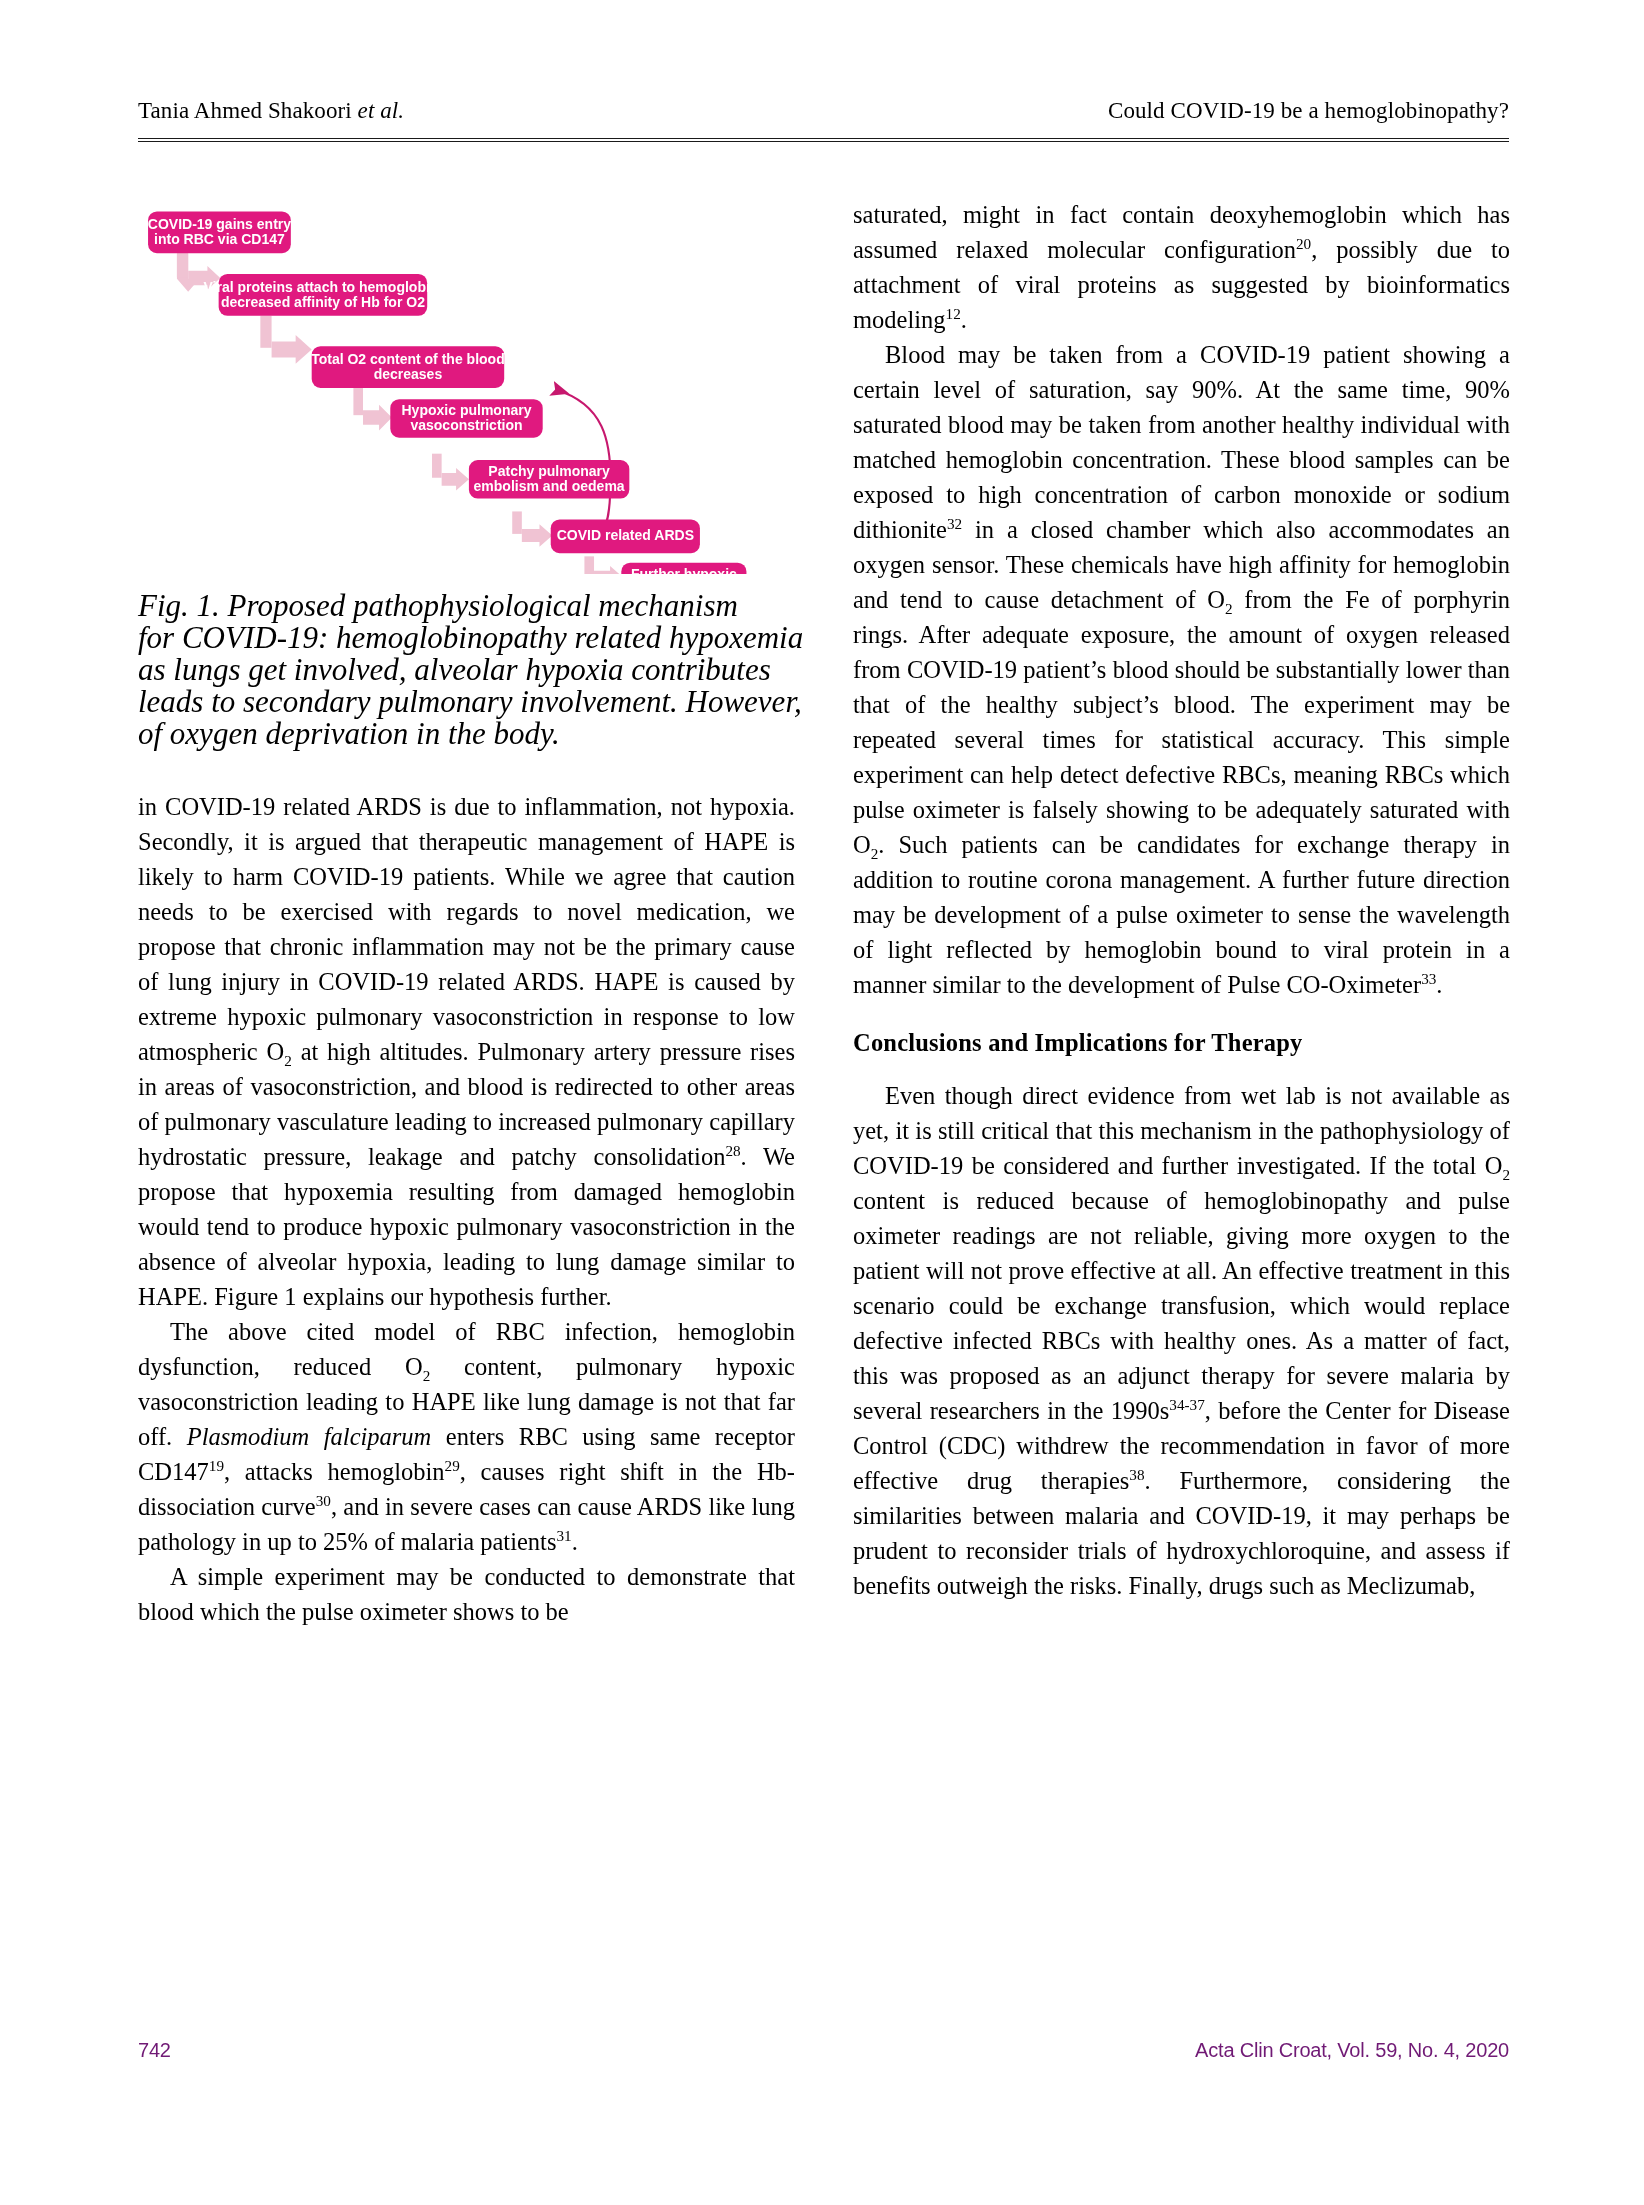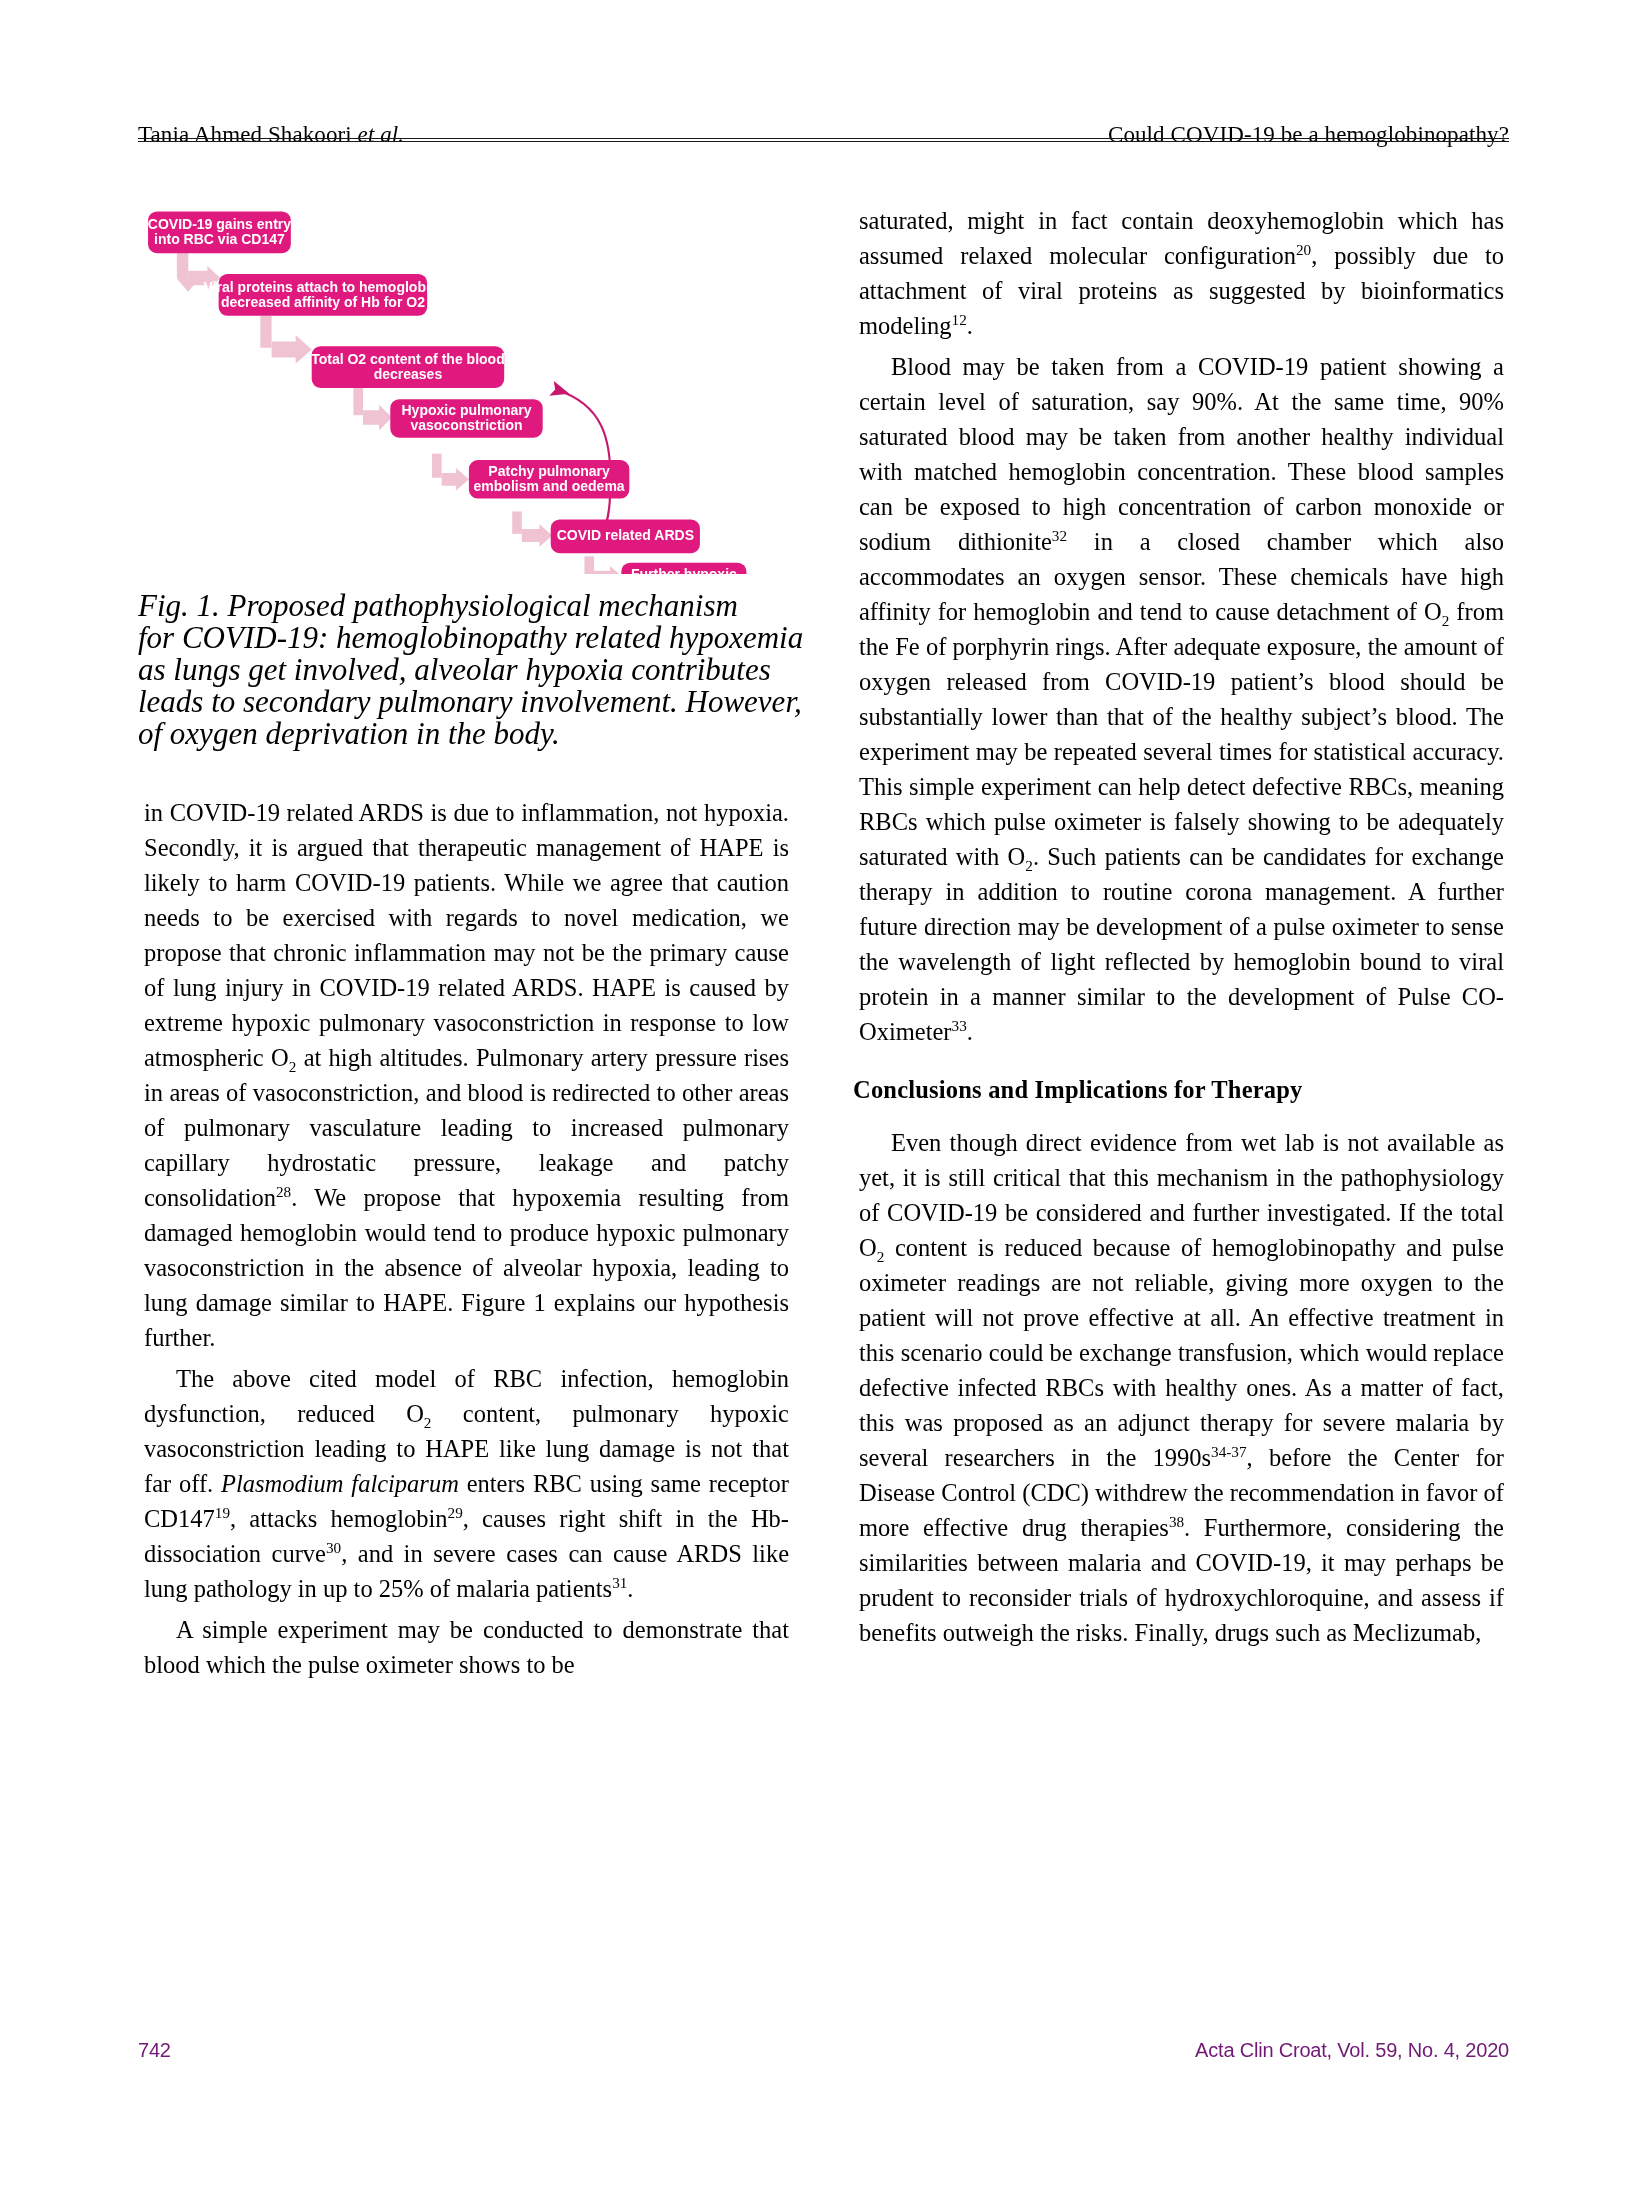--- a/index.html
+++ b/index.html
@@ -32,21 +32,21 @@
     top: 98px;
     width: 1371px;
     display: flex;
     justify-content: space-between;
     align-items: baseline;
     font-family: "Liberation Serif", serif;
     font-size: 23px;
     letter-spacing: 0.1px;
   }
   .running-head .left  { white-space: nowrap; }
-  .running-head .right { white-space: nowrap; margin-top: 24px; }
+  .running-head .right { white-space: nowrap; }
   .rh-italic { font-style: italic; }
 
   .head-rule {
     position: absolute;
     left: 138px;
     top: 138px;
     width: 1371px;
     height: 4px;
     border-top: 1.6px solid #1a1a1a;
     border-bottom: 0.8px solid #1a1a1a;
@@ -61,21 +61,21 @@
     font-size: 24.5px;
     line-height: 35px;
     text-align: justify;
     text-justify: inter-word;
     hyphens: none;
   }
   .col-left  { left: 138px;  }
   .col-right { left: 853px; }
 
   p {
-    margin: 6px;
+    margin: 0;
     text-indent: 32px;
   }
   p.noindent { text-indent: 0; }
 
   h2.section {
     font-size: 24.5px;
     font-weight: bold;
     margin: 25px 0 19px 0;
     text-indent: 0;
     line-height: 32px;

